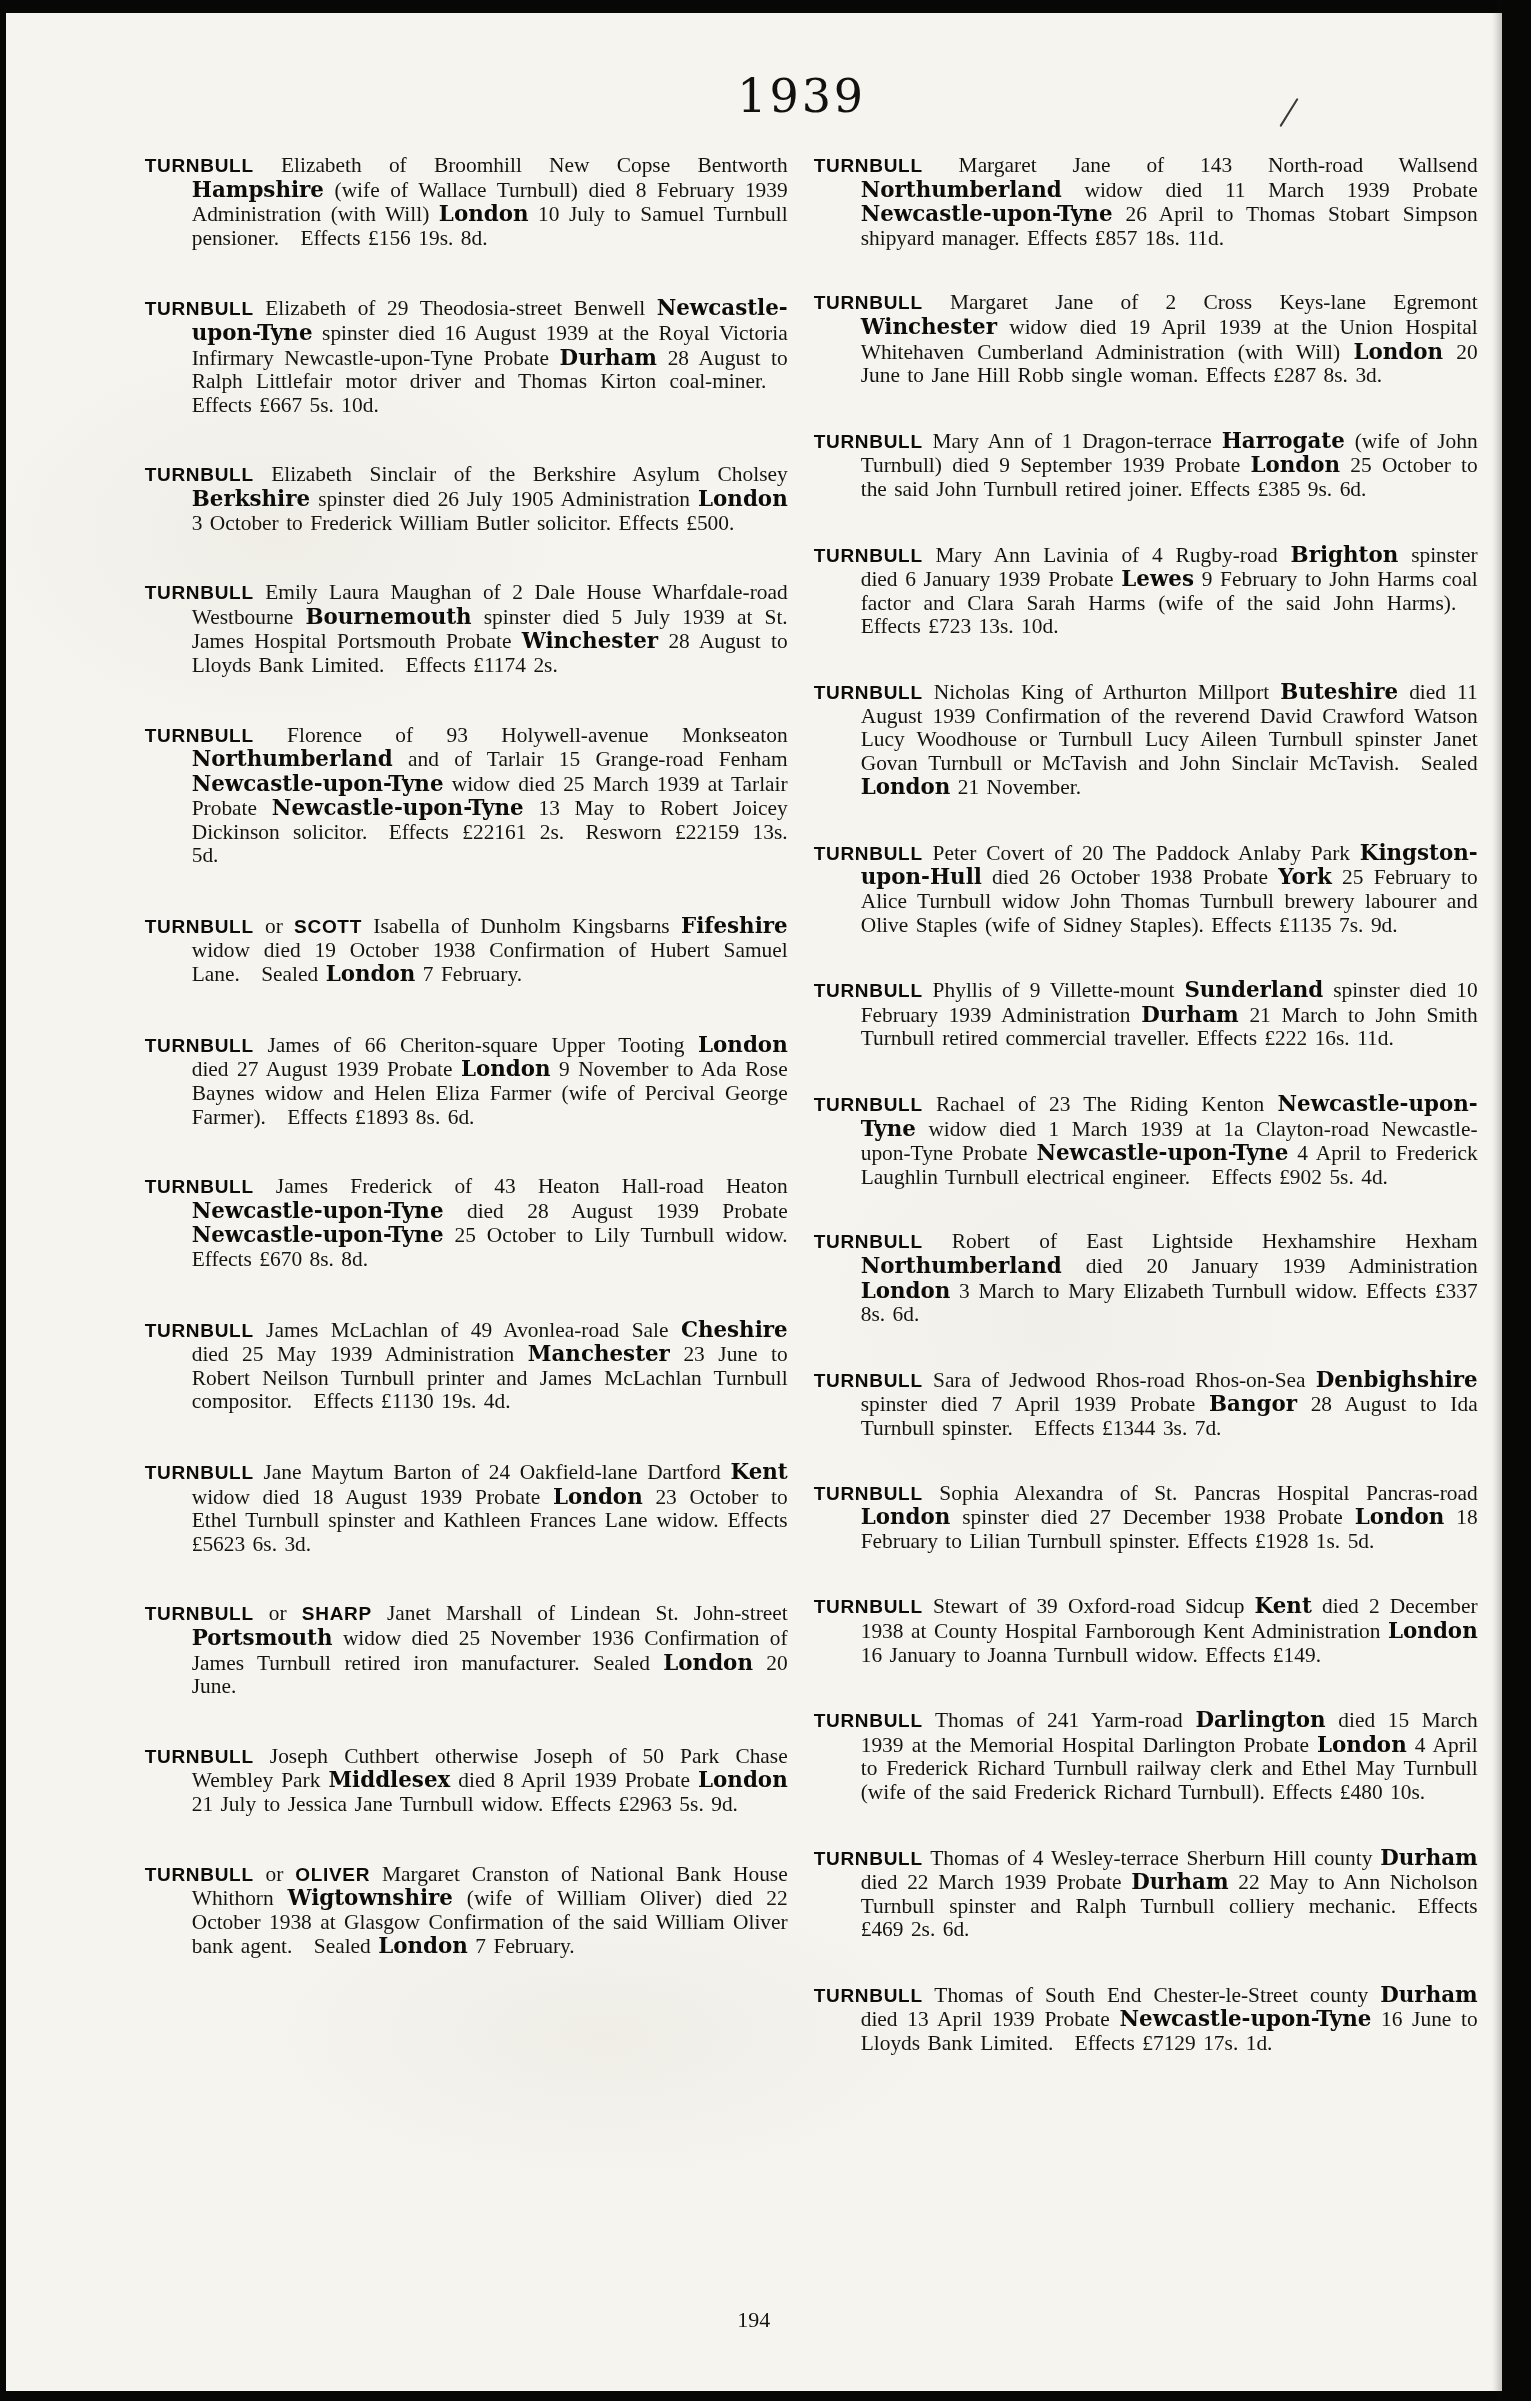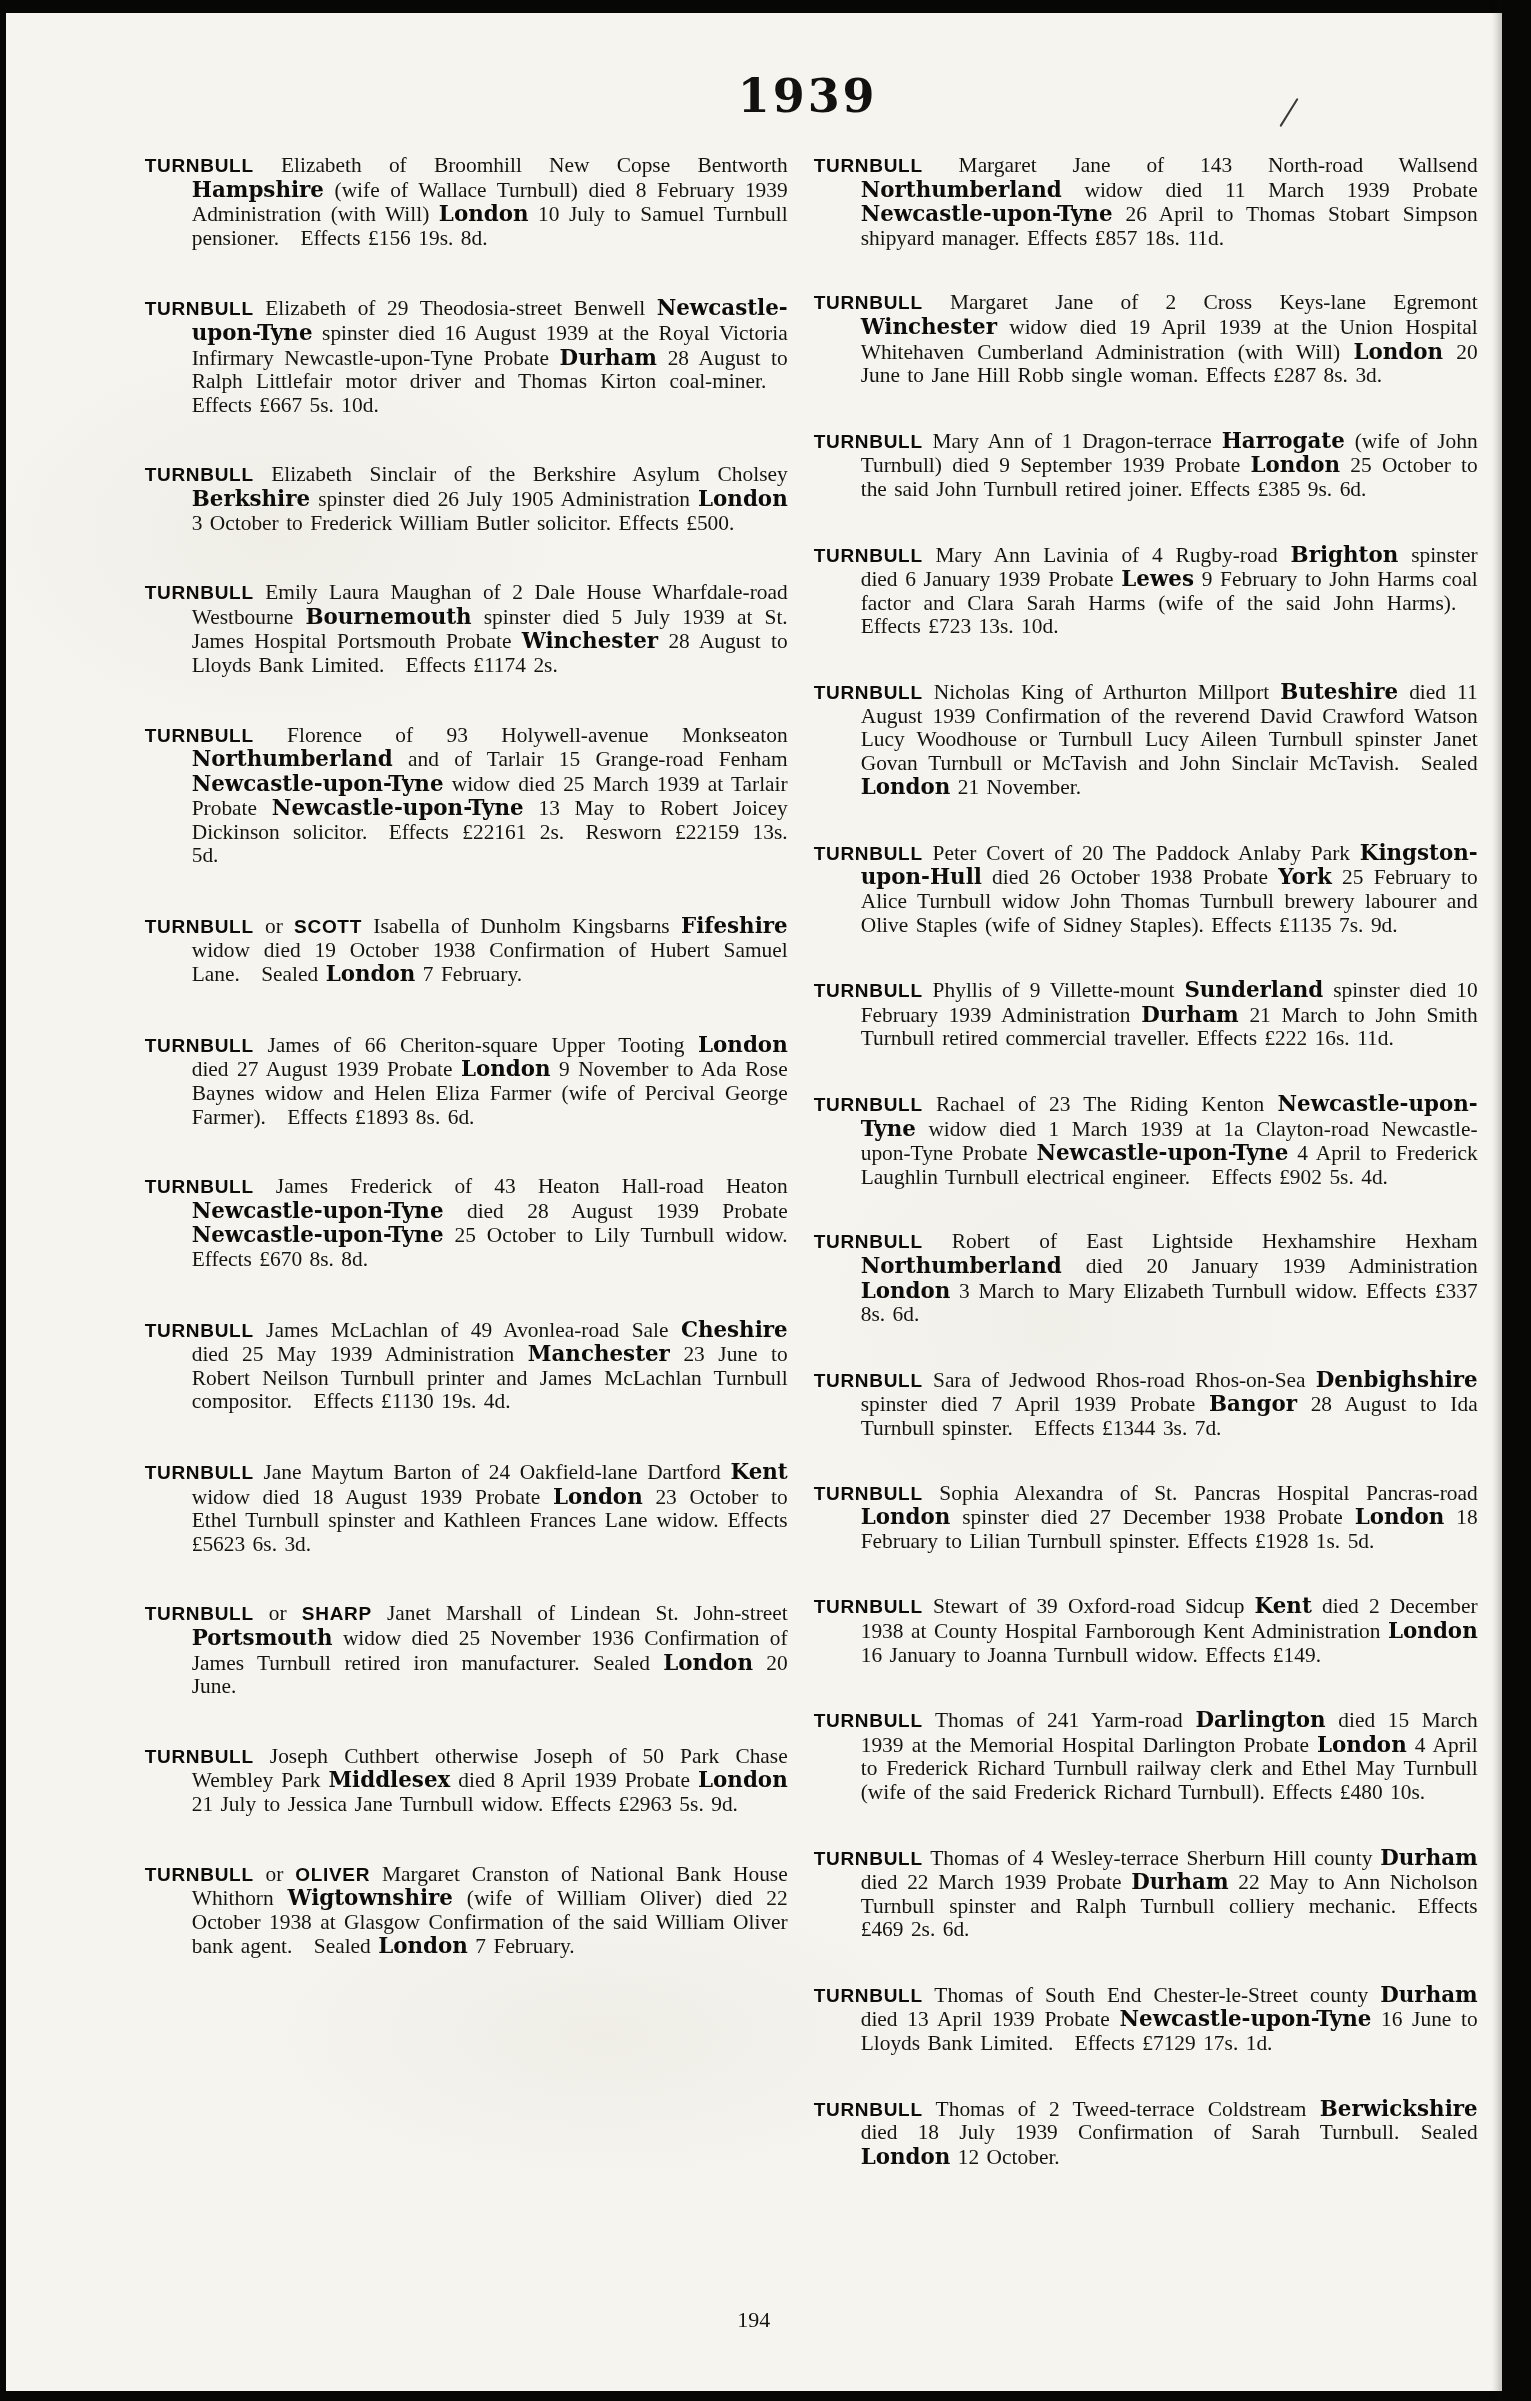--- a/index.html
+++ b/index.html
@@ -19,25 +19,24 @@
       radial-gradient(ellipse 357px 357px at 70% 55%, rgba(120,115,100,0.04), rgba(0,0,0,0) 70%),
       radial-gradient(ellipse 500px 214px at 40% 85%, rgba(120,115,100,0.05), rgba(0,0,0,0) 70%),
       #f6f4ee;
   }
   .year {
     position: absolute;
     top: 56px; left: 0; width: 100%;
     padding-left: 96px; box-sizing: border-box;
     text-align: center;
     font-family: "DejaVu Serif", serif;
-    font-weight: 700;
+    font-weight: 400;
     font-size: 46px;
     letter-spacing: 2.9px;
     color: #121110;
-    margin-left: 6px;
   }
   .stray-mark {
     position: absolute;
     left: 1282px; top: 83px;
     width: 2.1px; height: 33px;
     background: #3a3a38;
     transform: rotate(32deg);
     border-radius: 1.4px;
   }
   .col {
@@ -117,21 +116,20 @@
       <p class="entry"><span class="n">TURNBULL</span><span> Peter Covert of 20 The Paddock Anlaby Park </span><span class="p">Kingston-upon-Hull</span><span> died 26 October 1938 Probate </span><span class="p">York</span><span> 25 February to Alice Turnbull widow John Thomas Turnbull brewery labourer and Olive Staples (wife of Sidney Staples). Effects £1135 7s. 9d.</span></p>
       <p class="entry"><span class="n">TURNBULL</span><span> Phyllis of 9 Villette-mount </span><span class="p">Sunderland</span><span> spinster died 10 February 1939 Administration </span><span class="p">Durham</span><span> 21 March to John Smith Turnbull retired commercial traveller. Effects £222 16s. 11d.</span></p>
       <p class="entry"><span class="n">TURNBULL</span><span> Rachael of 23 The Riding Kenton </span><span class="p">Newcastle-upon-Tyne</span><span> widow died 1 March 1939 at 1a Clayton-road Newcastle-upon-Tyne Probate </span><span class="p">Newcastle-upon-Tyne</span><span> 4 April to Frederick Laughlin Turnbull electrical engineer. Effects £902 5s. 4d.</span></p>
       <p class="entry"><span class="n">TURNBULL</span><span> Robert of East Lightside Hexhamshire Hexham </span><span class="p">Northumberland</span><span> died 20 January 1939 Administration </span><span class="p">London</span><span> 3 March to Mary Elizabeth Turnbull widow. Effects £337 8s. 6d.</span></p>
       <p class="entry"><span class="n">TURNBULL</span><span> Sara of Jedwood Rhos-road Rhos-on-Sea </span><span class="p">Denbighshire</span><span> spinster died 7 April 1939 Probate </span><span class="p">Bangor</span><span> 28 August to Ida Turnbull spinster. Effects £1344 3s. 7d.</span></p>
       <p class="entry"><span class="n">TURNBULL</span><span> Sophia Alexandra of St. Pancras Hospital Pancras-road </span><span class="p">London</span><span> spinster died 27 December 1938 Probate </span><span class="p">London</span><span> 18 February to Lilian Turnbull spinster. Effects £1928 1s. 5d.</span></p>
       <p class="entry"><span class="n">TURNBULL</span><span> Stewart of 39 Oxford-road Sidcup </span><span class="p">Kent</span><span> died 2 December 1938 at County Hospital Farnborough Kent Administration </span><span class="p">London</span><span> 16 January to Joanna Turnbull widow. Effects £149.</span></p>
       <p class="entry"><span class="n">TURNBULL</span><span> Thomas of 241 Yarm-road </span><span class="p">Darlington</span><span> died 15 March 1939 at the Memorial Hospital Darlington Probate </span><span class="p">London</span><span> 4 April to Frederick Richard Turnbull railway clerk and Ethel May Turnbull (wife of the said Frederick Richard Turnbull). Effects £480 10s.</span></p>
       <p class="entry"><span class="n">TURNBULL</span><span> Thomas of 4 Wesley-terrace Sherburn Hill county </span><span class="p">Durham</span><span> died 22 March 1939 Probate </span><span class="p">Durham</span><span> 22 May to Ann Nicholson Turnbull spinster and Ralph Turnbull colliery mechanic. Effects £469 2s. 6d.</span></p>
       <p class="entry"><span class="n">TURNBULL</span><span> Thomas of South End Chester-le-Street county </span><span class="p">Durham</span><span> died 13 April 1939 Probate </span><span class="p">Newcastle-upon-Tyne</span><span> 16 June to Lloyds Bank Limited. Effects £7129 17s. 1d.</span></p>
-      <p class="entry"><span class="n">TURNBULL</span><span> Thomas of 2 Tweed-terrace Coldstream </span><span class="p">Berwickshire</span><span> died 18 July 1939 Confirmation of Sarah Turnbull. Sealed </span><span class="p">London</span><span> 12 October.</span></p>
     </div>
   <div class="pageno">194</div>
 </div>
 
 <div class="band band-top"></div>
 <div class="band band-bottom"></div>
 <div class="band band-left"></div>
 <div class="band band-right"></div>
 
 

